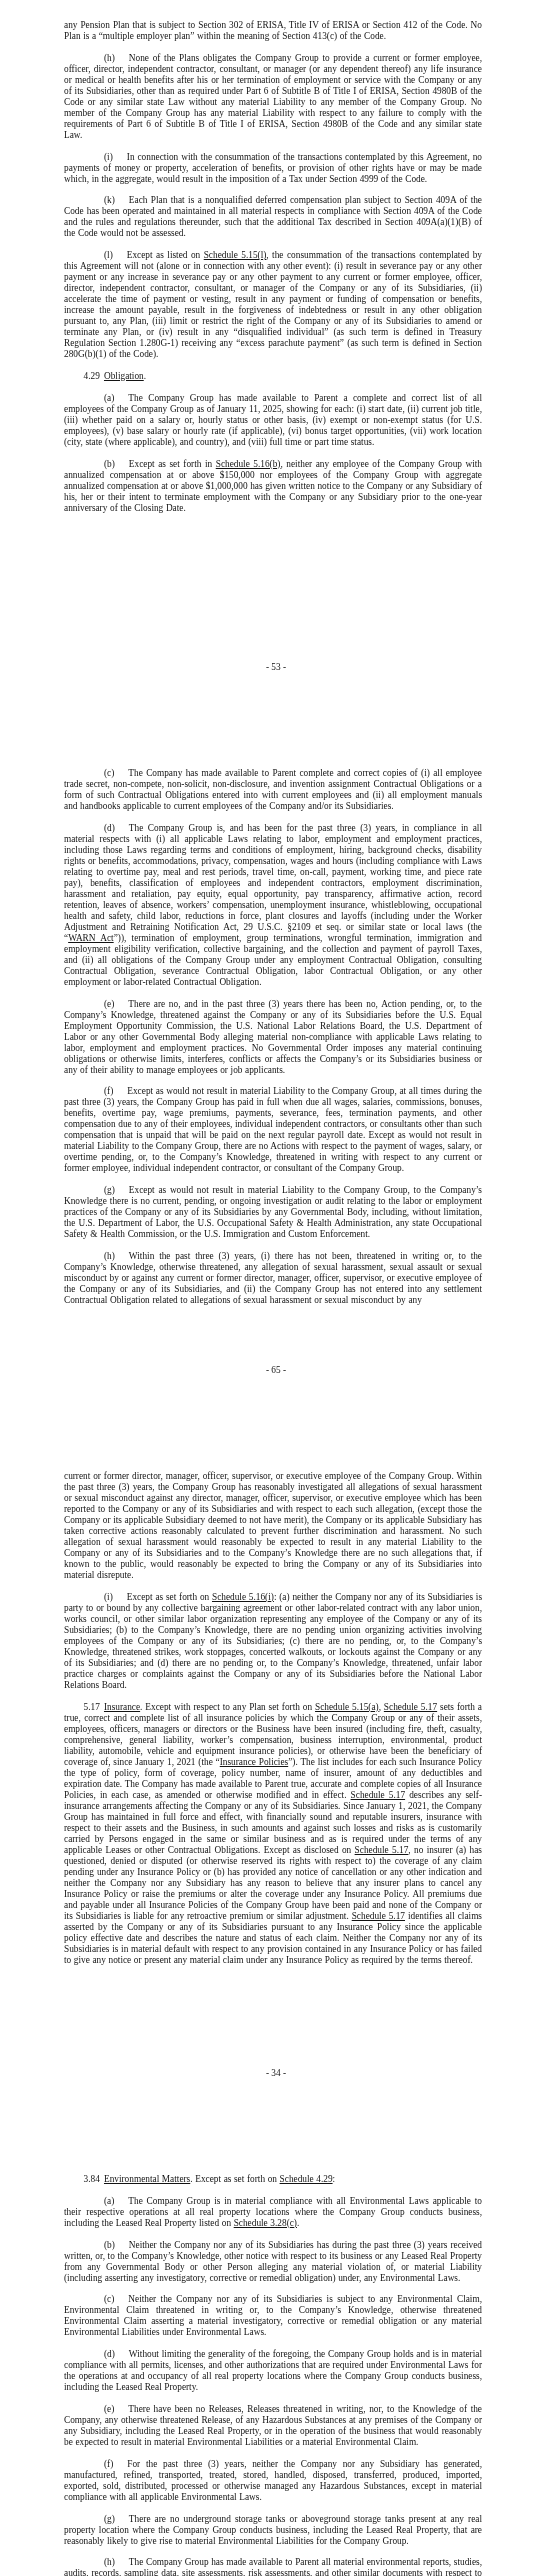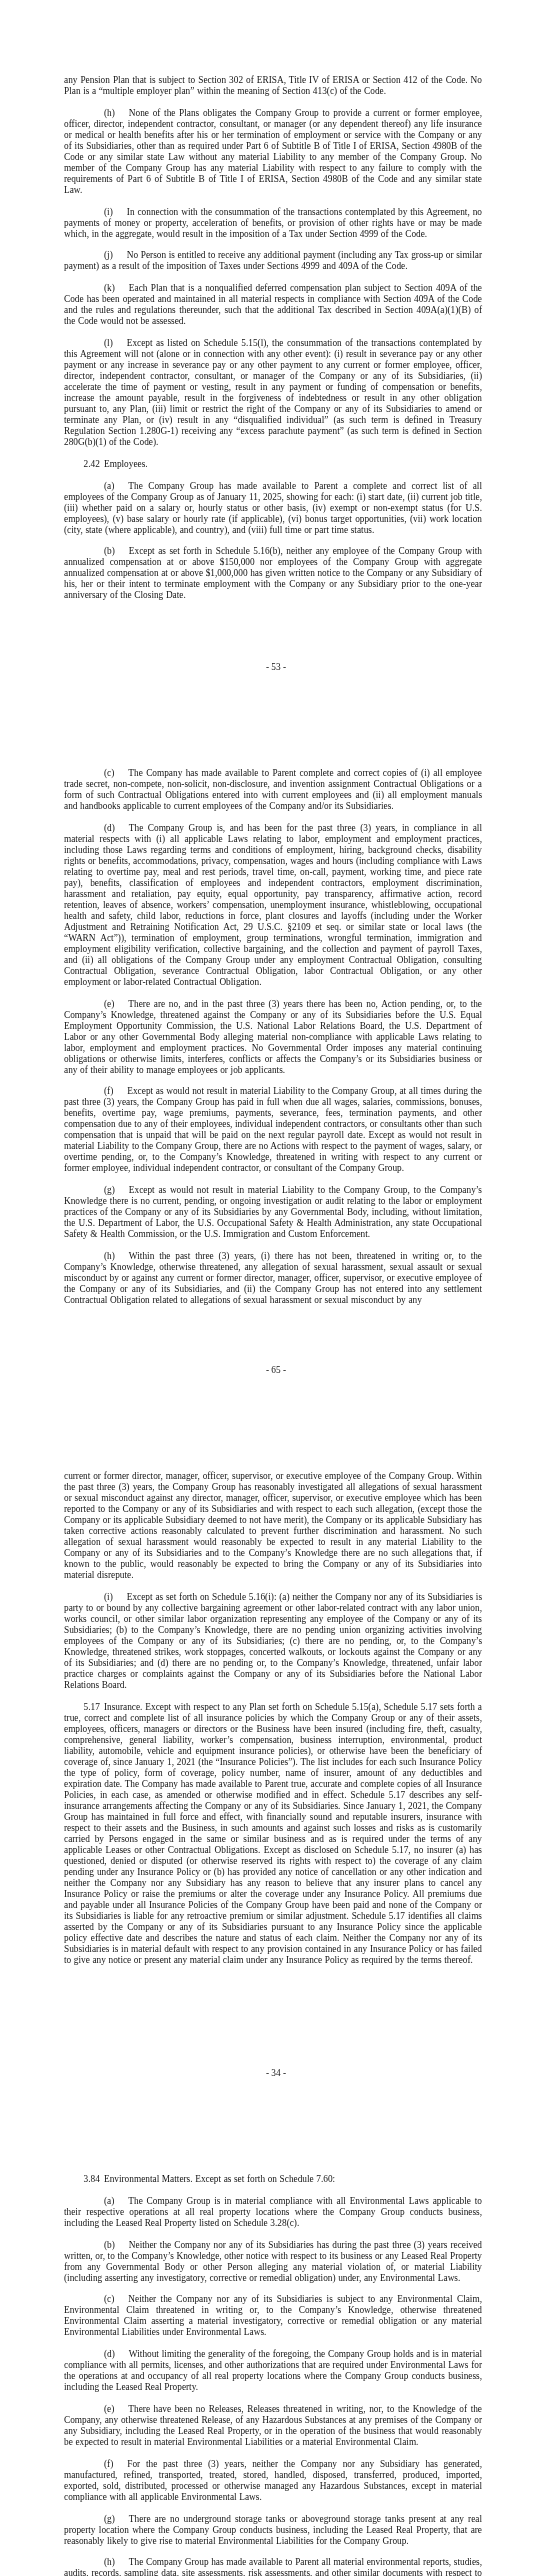--- a/index.html
+++ b/index.html
@@ -12,75 +12,74 @@
     font-size: 9.3px;
     line-height: 11px;
   }
   .page {
     position: relative;
     height: 703px;
     box-sizing: border-box;
     padding: 65px 62px 0 64px;
     background: #ffffff;
   }
-  .page.first { padding-top: 75px; }
+  .page.first { padding-top: 20px; }
   .para {
     margin: 0 0 10.8px 0;
     text-align: justify;
     word-spacing: 0.3px;
   }
   .para.plain { text-indent: 0; }
   .para.letter { text-indent: 40px; }
   .para.section { text-indent: 19.6px; }
   .tab { display: inline-block; }
   .tab-l { width: 14px; }
   .tab-s { width: 4.1px; }
-  .uline { text-underline-offset: 1px; }
+  .uline { text-decoration: underline; text-underline-offset: 1px; }
   .page-number {
     position: absolute;
     bottom: 30px;
     left: 64px;
     right: 56px;
     text-align: center;
     text-indent: 0;
   }
 </style>
 </head>
 <body>
 
 <div class="document">
     <div class="page first">
       <p class="para plain">any Pension Plan that is subject to Section 302 of ERISA, Title IV of ERISA or Section 412 of the Code.  No Plan is a “multiple employer plan” within the meaning of Section 413(c) of the Code.</p>
       <p class="para letter"><span class="plabel">(h)</span><span class="tab tab-l"></span>None of the Plans obligates the Company Group to provide a current or former employee, officer, director, independent contractor, consultant, or manager (or any dependent thereof) any life insurance or medical or health benefits after his or her termination of employment or service with the Company or any of its Subsidiaries, other than as required under Part 6 of Subtitle B of Title I of ERISA, Section 4980B of the Code or any similar state Law without any material Liability to any member of the Company Group.  No member of the Company Group has any material Liability with respect to any failure to comply with the requirements of Part 6 of Subtitle B of Title I of ERISA, Section 4980B of the Code and any similar state Law.</p>
       <p class="para letter"><span class="plabel">(i)</span><span class="tab tab-l"></span>In connection with the consummation of the transactions contemplated by this Agreement, no payments of money or property, acceleration of benefits, or provision of other rights have or may be made which, in the aggregate, would result in the imposition of a Tax under Section 4999 of the Code.</p>
-      <p class="para letter"><span class="plabel">(j)</span><span class="tab tab-l"></span>No Person is entitled to receive any additional payment (including any Tax gross-up or similar payment) as a result of the imposition of Taxes under Sections 4999 and 409A of the Code.</p>
       <p class="para letter"><span class="plabel">(k)</span><span class="tab tab-l"></span>Each Plan that is a nonqualified deferred compensation plan subject to Section 409A of the Code has been operated and maintained in all material respects in compliance with Section 409A of the Code and the rules and regulations thereunder, such that the additional Tax described in Section 409A(a)(1)(B) of the Code would not be assessed.</p>
       <p class="para letter"><span class="plabel">(l)</span><span class="tab tab-l"></span>Except as listed on <span class="uline">Schedule 5.15(l)</span>, the consummation of the transactions contemplated by this Agreement will not (alone or in connection with any other event): (i) result in severance pay or any other payment or any increase in severance pay or any other payment to any current or former employee, officer, director, independent contractor, consultant, or manager of the Company or any of its Subsidiaries, (ii) accelerate the time of payment or vesting, result in any payment or funding of compensation or benefits, increase the amount payable, result in the forgiveness of indebtedness or result in any other obligation pursuant to, any Plan, (iii) limit or restrict the right of the Company or any of its Subsidiaries to amend or terminate any Plan, or (iv) result in any “disqualified individual” (as such term is defined in Treasury Regulation Section 1.280G-1) receiving any “excess parachute payment” (as such term is defined in Section 280G(b)(1) of the Code).</p>
-      <p class="para section"><span class="plabel">2.42</span><span class="tab tab-s"></span><span class="uline">Employees</span>.</p>
+      <p class="para section"><span class="plabel">4.29</span><span class="tab tab-s"></span><span class="uline">Obligation</span>.</p>
       <p class="para letter"><span class="plabel">(a)</span><span class="tab tab-l"></span>The Company Group has made available to Parent a complete and correct list of all employees of the Company Group as of January 11, 2025, showing for each: (i) start date, (ii) current job title, (iii) whether paid on a salary or, hourly status or other basis, (iv) exempt or non-exempt status (for U.S. employees), (v) base salary or hourly rate (if applicable), (vi) bonus target opportunities, (vii) work location (city, state (where applicable), and country), and (viii) full time or part time status.</p>
       <p class="para letter"><span class="plabel">(b)</span><span class="tab tab-l"></span>Except as set forth in <span class="uline">Schedule 5.16(b)</span>, neither any employee of the Company Group with annualized compensation at or above $150,000 nor employees of the Company Group with aggregate annualized compensation at or above $1,000,000 has given written notice to the Company or any Subsidiary of his, her or their intent to terminate employment with the Company or any Subsidiary prior to the one-year anniversary of the Closing Date.</p>
       <div class="page-number">- 53 -</div>
     </div>
     <div class="page">
       <p class="para letter"><span class="plabel">(c)</span><span class="tab tab-l"></span>The Company has made available to Parent complete and correct copies of (i) all employee trade secret, non-compete, non-solicit, non-disclosure, and invention assignment Contractual Obligations or a form of such Contractual Obligations entered into with current employees and (ii) all employment manuals and handbooks applicable to current employees of the Company and/or its Subsidiaries.</p>
       <p class="para letter"><span class="plabel">(d)</span><span class="tab tab-l"></span>The Company Group is, and has been for the past three (3) years, in compliance in all material respects with (i) all applicable Laws relating to labor, employment and employment practices, including those Laws regarding terms and conditions of employment, hiring, background checks, disability rights or benefits, accommodations, privacy, compensation, wages and hours (including compliance with Laws relating to overtime pay, meal and rest periods, travel time, on-call, payment, working time, and piece rate pay), benefits, classification of employees and independent contractors, employment discrimination, harassment and retaliation, pay equity, equal opportunity, pay transparency, affirmative action, record retention, leaves of absence, workers’ compensation, unemployment insurance, whistleblowing, occupational health and safety, child labor, reductions in force, plant closures and layoffs (including under the Worker Adjustment and Retraining Notification Act, 29 U.S.C. §2109 et seq. or similar state or local laws (the “<span class="uline">WARN Act</span>”)), termination of employment, group terminations, wrongful termination, immigration and employment eligibility verification, collective bargaining, and the collection and payment of payroll Taxes, and (ii) all obligations of the Company Group under any employment Contractual Obligation, consulting Contractual Obligation, severance Contractual Obligation, labor Contractual Obligation, or any other employment or labor-related Contractual Obligation.</p>
       <p class="para letter"><span class="plabel">(e)</span><span class="tab tab-l"></span>There are no, and in the past three (3) years there has been no, Action pending, or, to the Company’s Knowledge, threatened against the Company or any of its Subsidiaries before the U.S. Equal Employment Opportunity Commission, the U.S. National Labor Relations Board, the U.S. Department of Labor or any other Governmental Body alleging material non-compliance with applicable Laws relating to labor, employment and employment practices.  No Governmental Order imposes any material continuing obligations or otherwise limits, interferes, conflicts or affects the Company’s or its Subsidiaries business or any of their ability to manage employees or job applicants.</p>
       <p class="para letter"><span class="plabel">(f)</span><span class="tab tab-l"></span>Except as would not result in material Liability to the Company Group, at all times during the past three (3) years, the Company Group has paid in full when due all wages, salaries, commissions, bonuses, benefits, overtime pay, wage premiums, payments, severance, fees, termination payments, and other compensation due to any of their employees, individual independent contractors, or consultants other than such compensation that is unpaid that will be paid on the next regular payroll date. Except as would not result in material Liability to the Company Group, there are no Actions with respect to the payment of wages, salary, or overtime pending, or, to the Company’s Knowledge, threatened in writing with respect to any current or former employee, individual independent contractor, or consultant of the Company Group.</p>
       <p class="para letter"><span class="plabel">(g)</span><span class="tab tab-l"></span>Except as would not result in material Liability to the Company Group, to the Company’s Knowledge there is no current, pending, or ongoing investigation or audit relating to the labor or employment practices of the Company or any of its Subsidiaries by any Governmental Body, including, without limitation, the U.S. Department of Labor, the U.S. Occupational Safety &amp; Health Administration, any state Occupational Safety &amp; Health Commission, or the U.S. Immigration and Custom Enforcement.</p>
       <p class="para letter"><span class="plabel">(h)</span><span class="tab tab-l"></span>Within the past three (3) years, (i) there has not been, threatened in writing or, to the Company’s Knowledge, otherwise threatened, any allegation of sexual harassment, sexual assault or sexual misconduct by or against any current or former director, manager, officer, supervisor, or executive employee of the Company or any of its Subsidiaries, and (ii) the Company Group has not entered into any settlement Contractual Obligation related to allegations of sexual harassment or sexual misconduct by any</p>
       <div class="page-number">- 65 -</div>
     </div>
     <div class="page">
       <p class="para plain">current or former director, manager, officer, supervisor, or executive employee of the Company Group. Within the past three (3) years, the Company Group has reasonably investigated all allegations of sexual harassment or sexual misconduct against any director, manager, officer, supervisor, or executive employee which has been reported to the Company or any of its Subsidiaries and with respect to each such allegation, (except those the Company or its applicable Subsidiary deemed to not have merit), the Company or its applicable Subsidiary has taken corrective actions reasonably calculated to prevent further discrimination and harassment.  No such allegation of sexual harassment would reasonably be expected to result in any material Liability to the Company or any of its Subsidiaries and to the Company’s Knowledge there are no such allegations that, if known to the public, would reasonably be expected to bring the Company or any of its Subsidiaries into material disrepute.</p>
       <p class="para letter"><span class="plabel">(i)</span><span class="tab tab-l"></span>Except as set forth on <span class="uline">Schedule 5.16(i)</span>: (a) neither the Company nor any of its Subsidiaries is party to or bound by any collective bargaining agreement or other labor-related contract with any labor union, works council, or other similar labor organization representing any employee of the Company or any of its Subsidiaries; (b) to the Company’s Knowledge, there are no pending union organizing activities involving employees of the Company or any of its Subsidiaries; (c) there are no pending, or, to the Company’s Knowledge, threatened strikes, work stoppages, concerted walkouts, or lockouts against the Company or any of its Subsidiaries; and (d) there are no pending or, to the Company’s Knowledge, threatened, unfair labor practice charges or complaints against the Company or any of its Subsidiaries before the National Labor Relations Board.</p>
       <p class="para section"><span class="plabel">5.17</span><span class="tab tab-s"></span><span class="uline">Insurance</span>. Except with respect to any Plan set forth on <span class="uline">Schedule 5.15(a)</span>, <span class="uline">Schedule 5.17</span> sets forth a true, correct and complete list of all insurance policies by which the Company Group or any of their assets, employees, officers, managers or directors or the Business have been insured (including fire, theft, casualty, comprehensive, general liability, worker’s compensation, business interruption, environmental, product liability, automobile, vehicle and equipment insurance policies), or otherwise have been the beneficiary of coverage of, since January 1, 2021 (the “<span class="uline">Insurance Policies</span>”).  The list includes for each such Insurance Policy the type of policy, form of coverage, policy number, name of insurer, amount of any deductibles and expiration date.  The Company has made available to Parent true, accurate and complete copies of all Insurance Policies, in each case, as amended or otherwise modified and in effect. <span class="uline">Schedule 5.17</span> describes any self-insurance arrangements affecting the Company or any of its Subsidiaries. Since January 1, 2021, the Company Group has maintained in full force and effect, with financially sound and reputable insurers, insurance with respect to their assets and the Business, in such amounts and against such losses and risks as is customarily carried by Persons engaged in the same or similar business and as is required under the terms of any applicable Leases or other Contractual Obligations.  Except as disclosed on <span class="uline">Schedule 5.17</span>, no insurer (a) has questioned, denied or disputed (or otherwise reserved its rights with respect to) the coverage of any claim pending under any Insurance Policy or (b) has provided any notice of cancellation or any other indication and neither the Company nor any Subsidiary has any reason to believe that any insurer plans to cancel any Insurance Policy or raise the premiums or alter the coverage under any Insurance Policy.  All premiums due and payable under all Insurance Policies of the Company Group have been paid and none of the Company or its Subsidiaries is liable for any retroactive premium or similar adjustment. <span class="uline">Schedule 5.17</span> identifies all claims asserted by the Company or any of its Subsidiaries pursuant to any Insurance Policy since the applicable policy effective date and describes the nature and status of each claim. Neither the Company nor any of its Subsidiaries is in material default with respect to any provision contained in any Insurance Policy or has failed to give any notice or present any material claim under any Insurance Policy as required by the terms thereof.</p>
       <div class="page-number">- 34 -</div>
     </div>
     <div class="page">
-      <p class="para section"><span class="plabel">3.84</span><span class="tab tab-s"></span><span class="uline">Environmental Matters</span>. Except as set forth on <span class="uline">Schedule 7.60</span>:</p>
+      <p class="para section"><span class="plabel">3.84</span><span class="tab tab-s"></span><span class="uline">Environmental Matters</span>. Except as set forth on <span class="uline">Schedule 4.29</span>:</p>
       <p class="para letter"><span class="plabel">(a)</span><span class="tab tab-l"></span>The Company Group is in material compliance with all Environmental Laws applicable to their respective operations at all real property locations where the Company Group conducts business, including the Leased Real Property listed on <span class="uline">Schedule 3.28(c)</span>.</p>
       <p class="para letter"><span class="plabel">(b)</span><span class="tab tab-l"></span>Neither the Company nor any of its Subsidiaries has during the past three (3) years received written, or, to the Company’s Knowledge, other notice with respect to its business or any Leased Real Property from any Governmental Body or other Person alleging any material violation of, or material Liability (including asserting any investigatory, corrective or remedial obligation) under, any Environmental Laws.</p>
       <p class="para letter"><span class="plabel">(c)</span><span class="tab tab-l"></span>Neither the Company nor any of its Subsidiaries is subject to any Environmental Claim, Environmental Claim threatened in writing or, to the Company’s Knowledge, otherwise threatened Environmental Claim asserting a material investigatory, corrective or remedial obligation or any material Environmental Liabilities under Environmental Laws.</p>
       <p class="para letter"><span class="plabel">(d)</span><span class="tab tab-l"></span>Without limiting the generality of the foregoing, the Company Group holds and is in material compliance with all permits, licenses, and other authorizations that are required under Environmental Laws for the operations at and occupancy of all real property locations where the Company Group conducts business, including the Leased Real Property.</p>
       <p class="para letter"><span class="plabel">(e)</span><span class="tab tab-l"></span>There have been no Releases, Releases threatened in writing, nor, to the Knowledge of the Company, any otherwise threatened Release, of any Hazardous Substances at any premises of the Company or any Subsidiary, including the Leased Real Property, or in the operation of the business that would reasonably be expected to result in material Environmental Liabilities or a material Environmental Claim.</p>
       <p class="para letter"><span class="plabel">(f)</span><span class="tab tab-l"></span>For the past three (3) years, neither the Company nor any Subsidiary has generated, manufactured, refined, transported, treated, stored, handled, disposed, transferred, produced, imported, exported, sold, distributed, processed or otherwise managed any Hazardous Substances, except in material compliance with all applicable Environmental Laws.</p>
       <p class="para letter"><span class="plabel">(g)</span><span class="tab tab-l"></span>There are no underground storage tanks or aboveground storage tanks present at any real property location where the Company Group conducts business, including the Leased Real Property, that are reasonably likely to give rise to material Environmental Liabilities for the Company Group.</p>
       <p class="para letter"><span class="plabel">(h)</span><span class="tab tab-l"></span>The Company Group has made available to Parent all material environmental reports, studies, audits, records, sampling data, site assessments, risk assessments, and other similar documents with respect to the business or assets of the Company or any Subsidiary, or any currently or formerly owned, operated, or leased real property, including the Leased Real Property, which are in the possession or control of the Company Group.</p>
     </div>
   </div>

